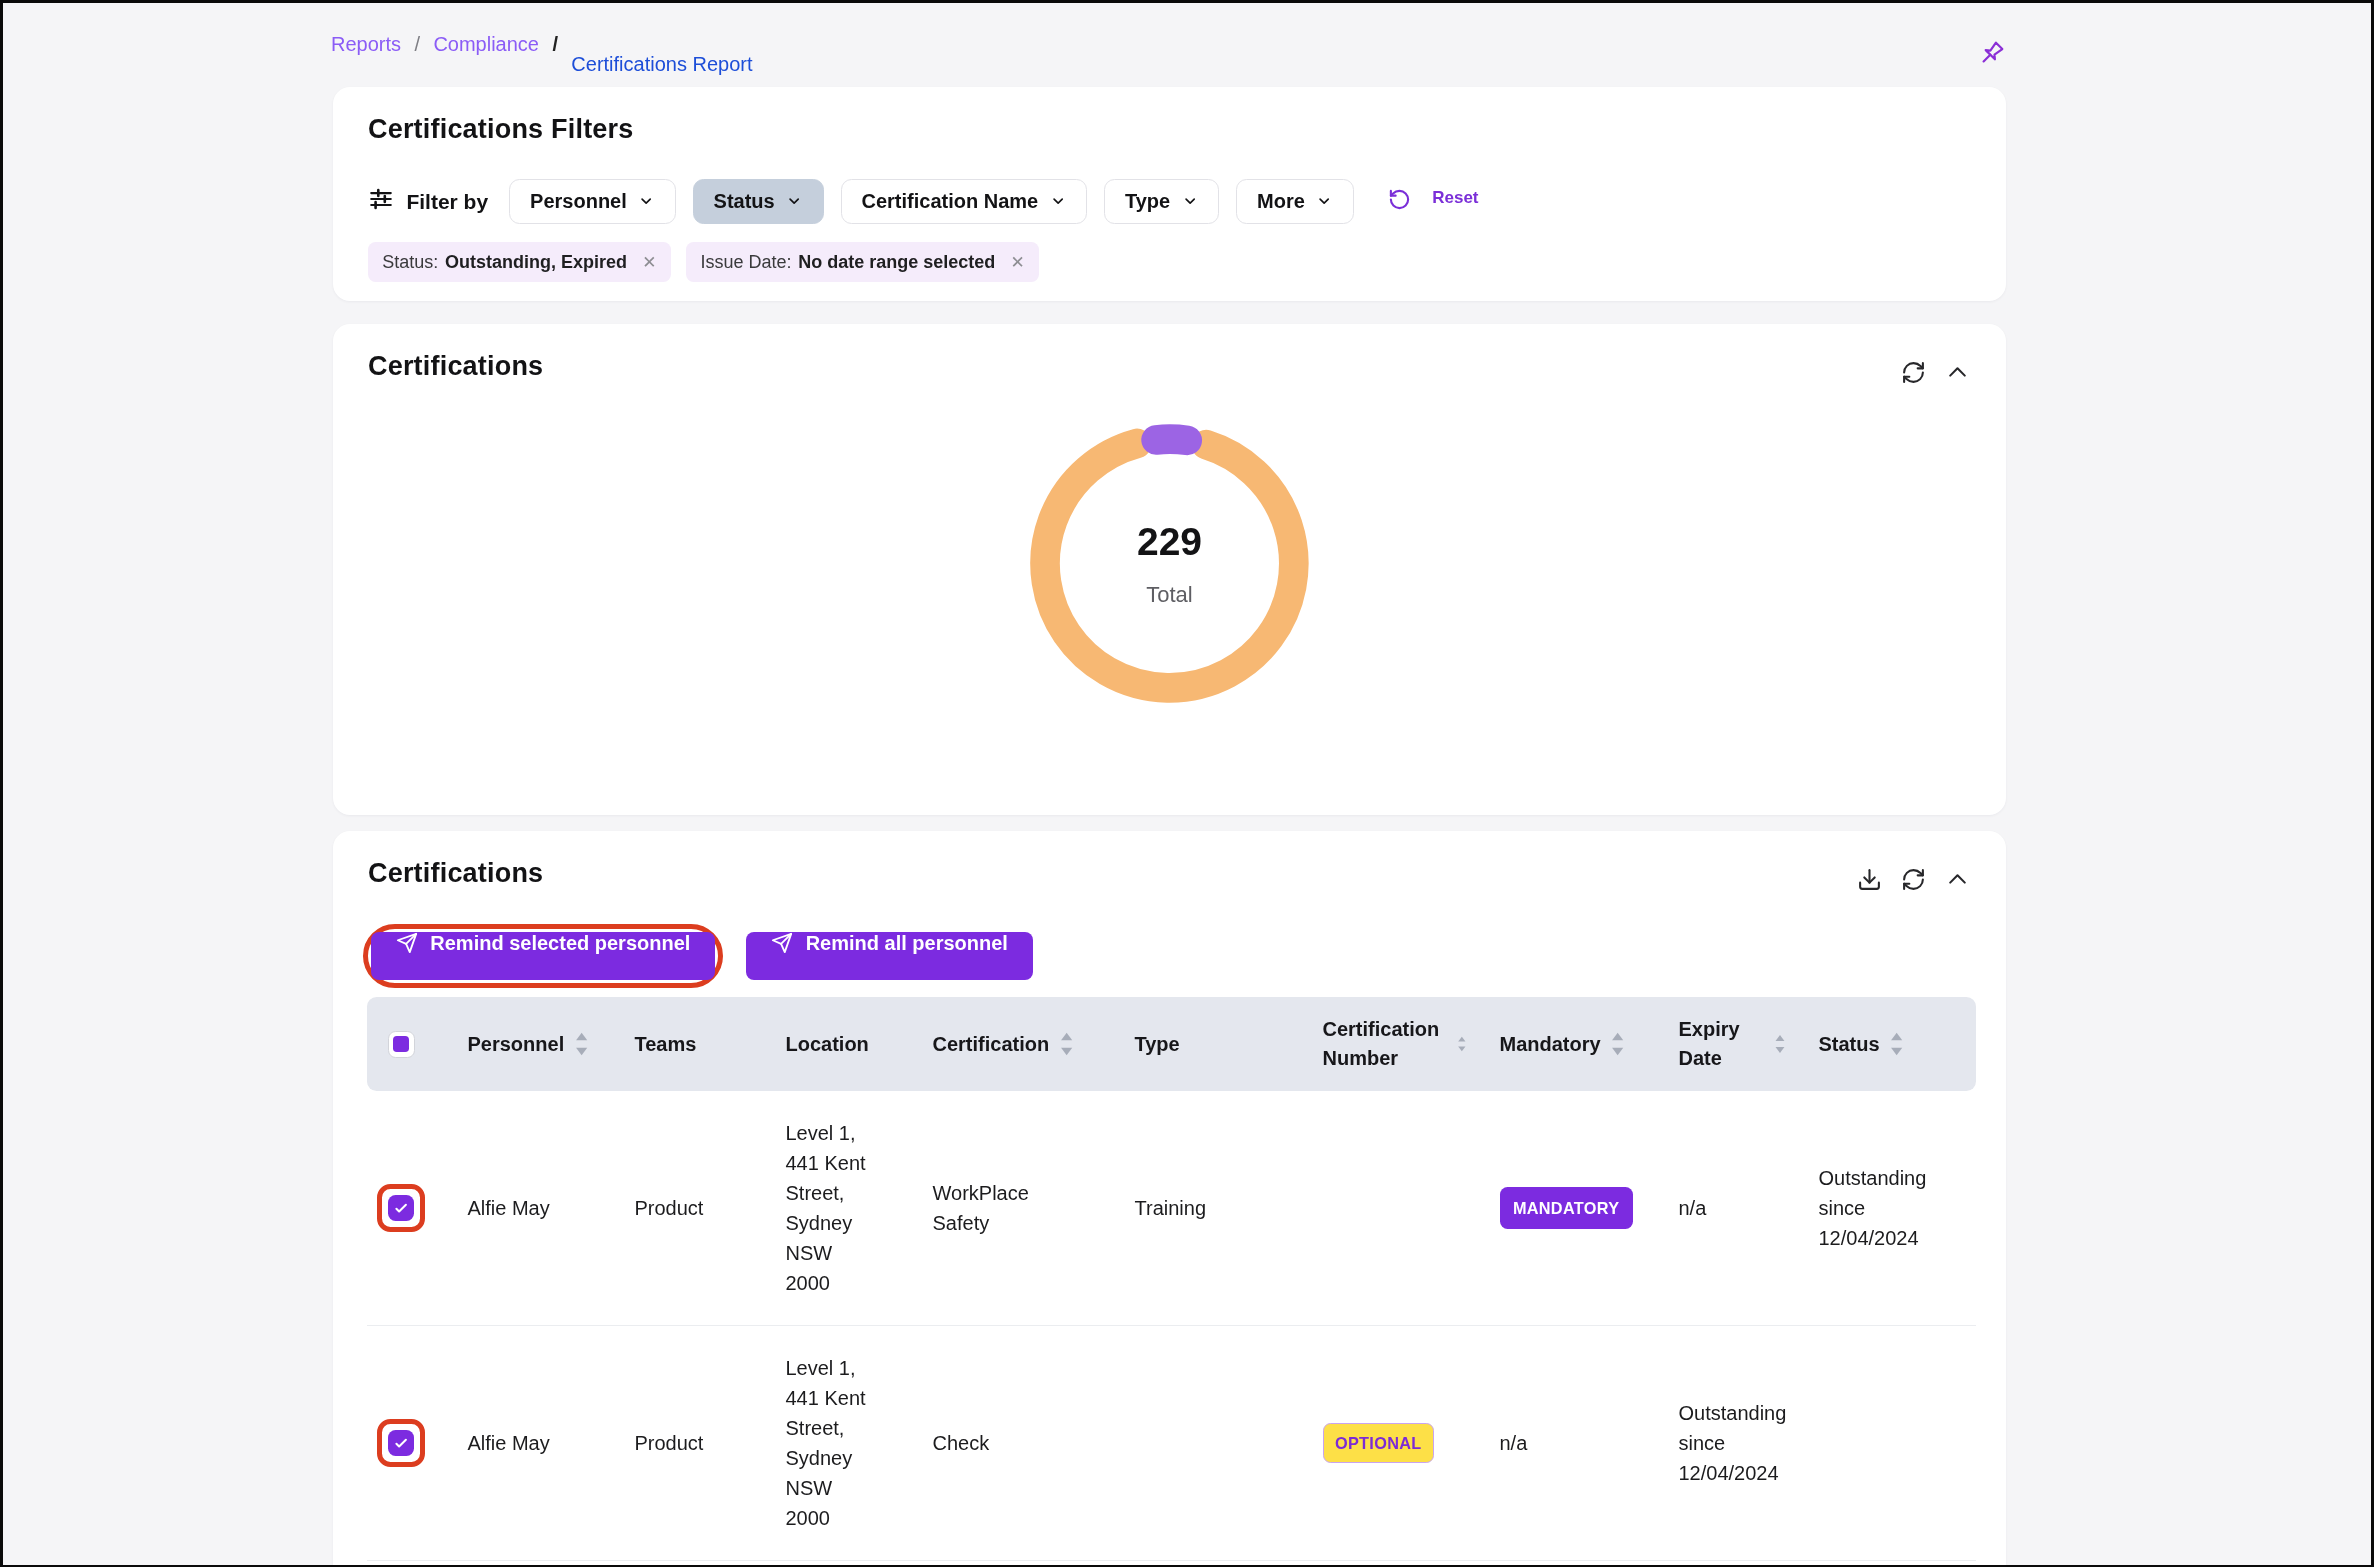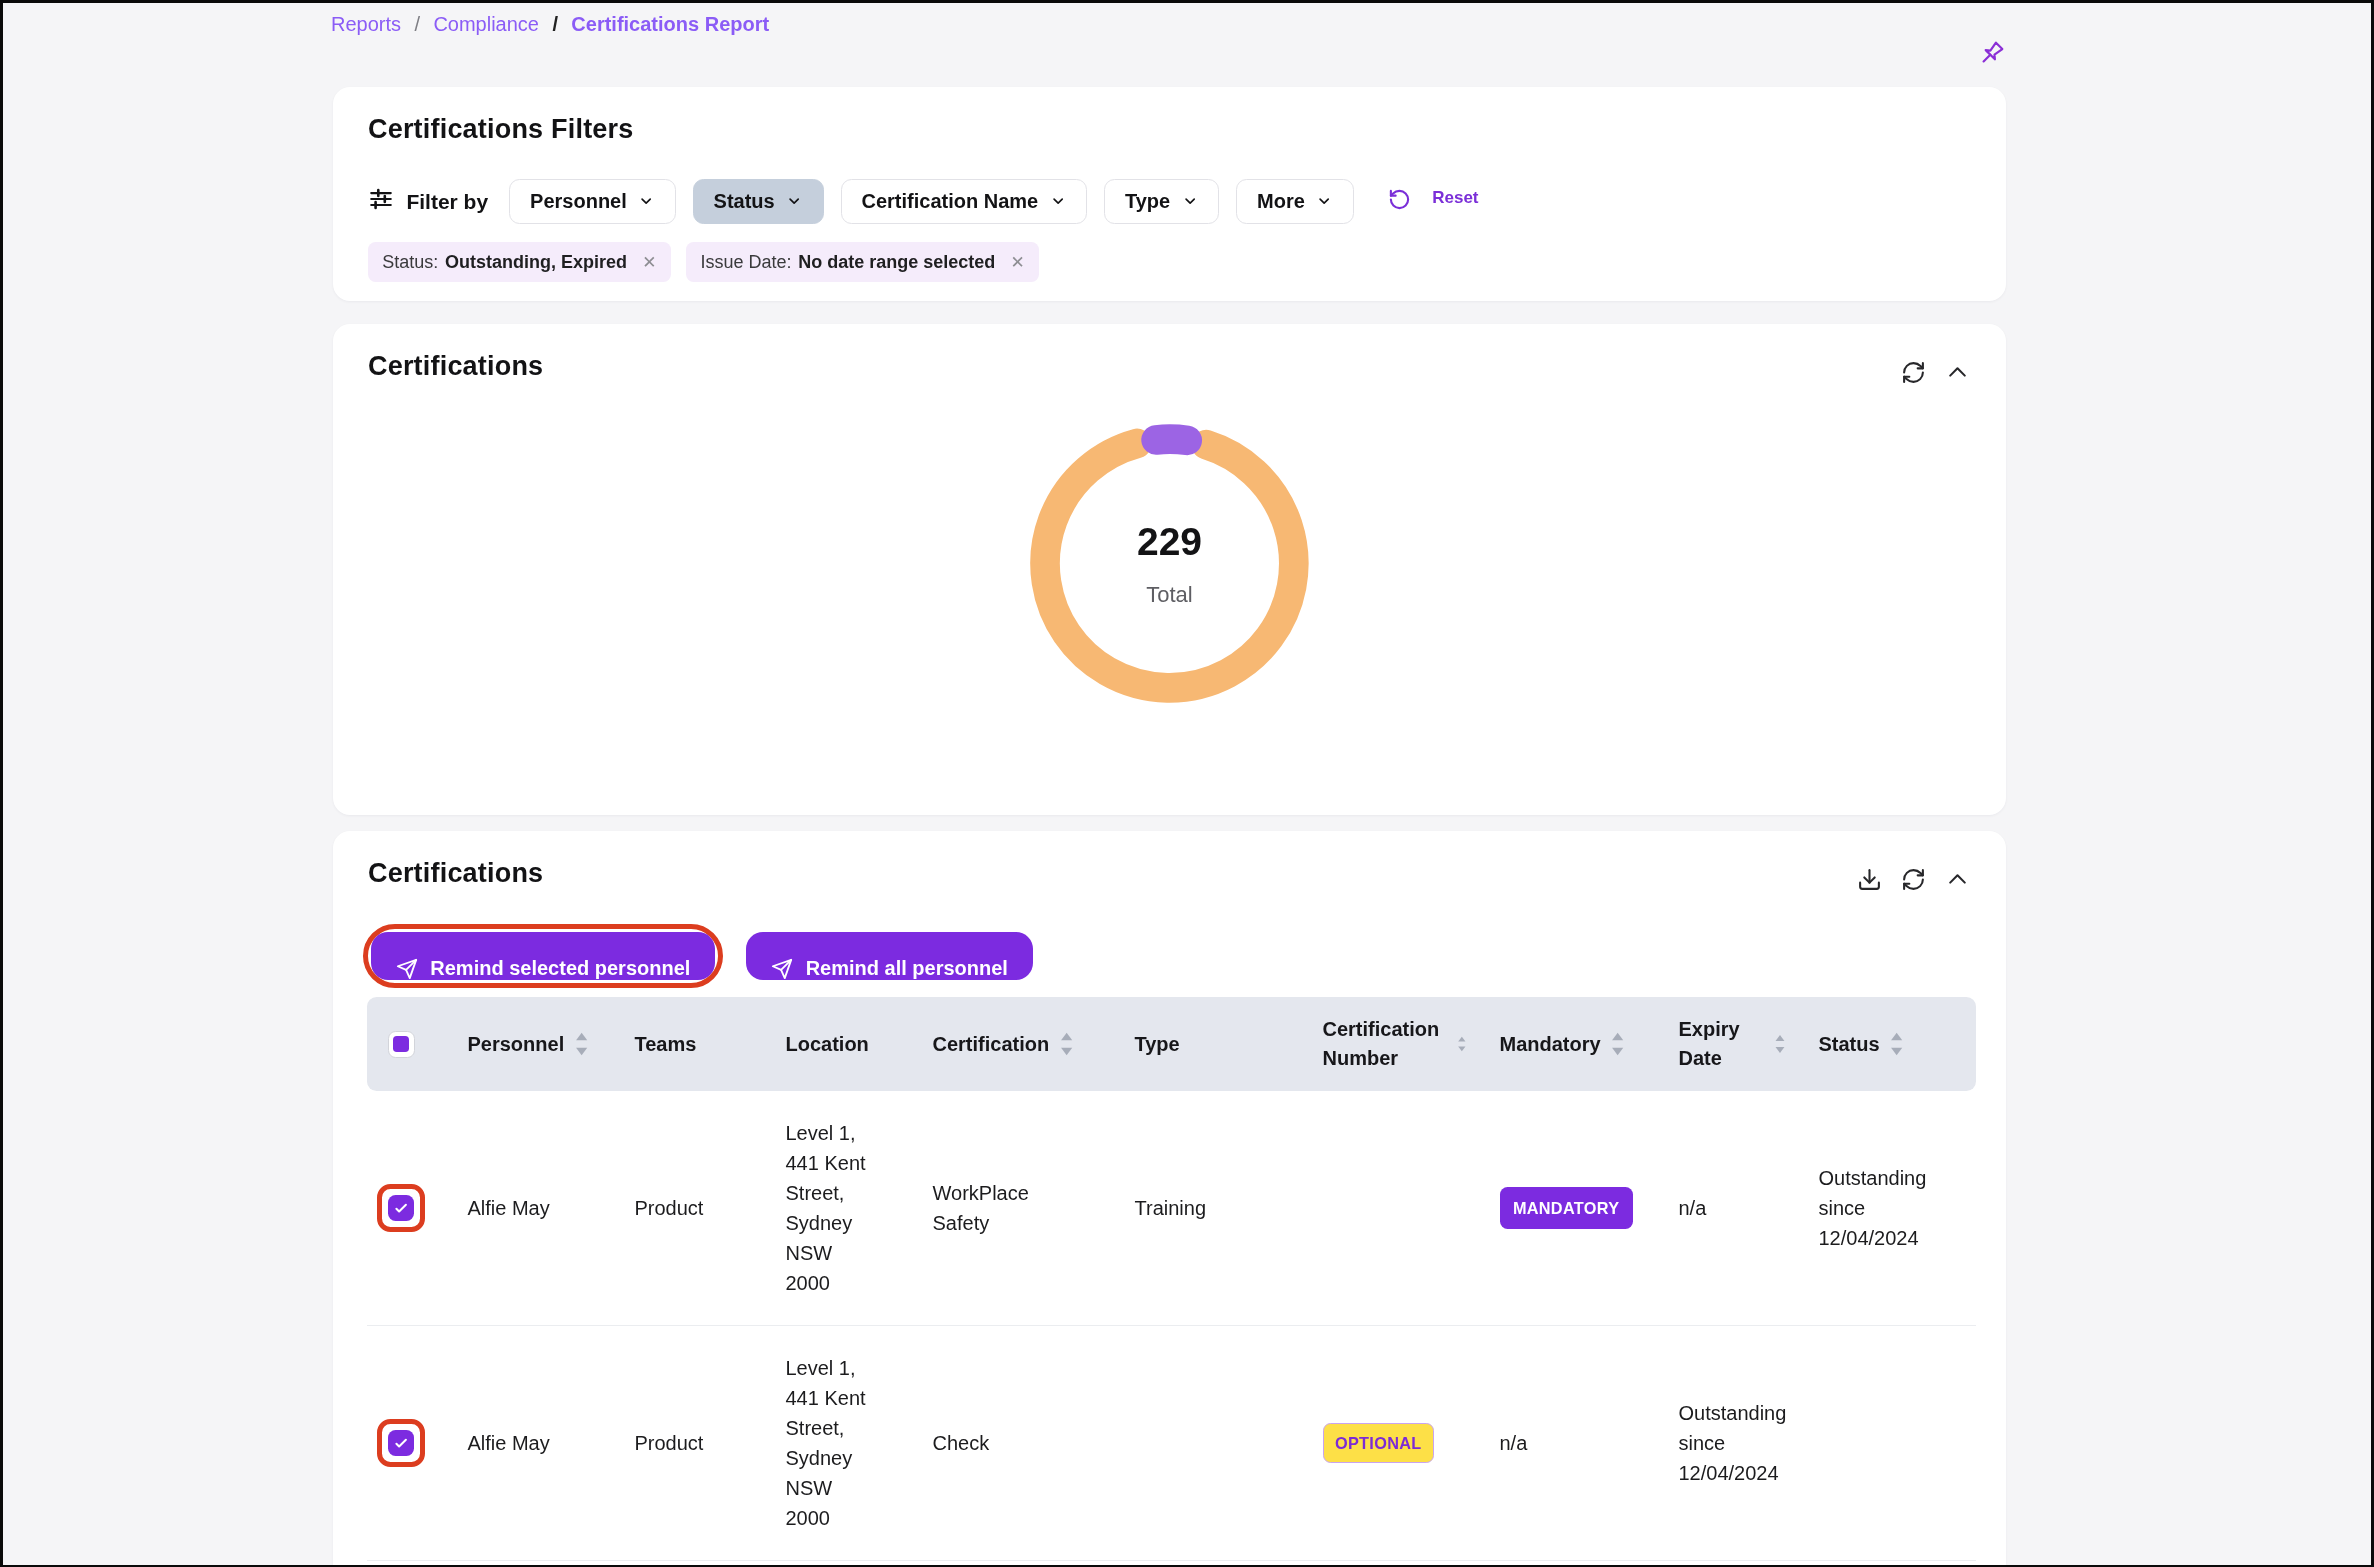--- a/index.html
+++ b/index.html
@@ -4,21 +4,21 @@
 <style>
   html,body{margin:0;padding:0;}
   body{width:2374px;height:1568px;background:#f5f5f7;font-family:"Liberation Sans",sans-serif;}
   .screen{position:relative;width:2374px;height:1568px;box-sizing:border-box;border:3.8px solid #0a0a0a;background:#f5f5f7;overflow:hidden;}
 
   
   .breadcrumb{position:absolute;top:9.6px;left:328px;font-size:20px;color:#7e7e84;display:flex;gap:13.4px;align-items:center;}
   .breadcrumb .bc-link{color:#8b5cf6;cursor:pointer;}
   .breadcrumb .bc-sep{color:#7e7e84;}
   .breadcrumb .bc-sep.dark{color:#222;font-weight:700;}
-  .breadcrumb .bc-current{color:#8b5cf6;font-weight:700;}
+  .breadcrumb .bc-current{color:#1d4ed8;font-weight:400;margin-top:40px;}
 
   .pin{position:absolute;top:34px;left:1971px;width:34px;height:34px;cursor:pointer;}
 
   
   .card{position:absolute;left:330px;width:1673px;background:#ffffff;border-radius:17px;box-shadow:0 1px 2.9px rgba(25,25,55,.05);}
   .filters-card{top:84px;height:214px;}
   .chart-card{top:321px;height:491px;}
   .table-card{top:828px;height:757px;}
   .card h2{position:absolute;top:27px;left:35px;margin:0;font-size:27px;font-weight:700;color:#131315;letter-spacing:0.2px;}
 
@@ -41,21 +41,21 @@
   .donut-center{position:absolute;inset:0;display:flex;flex-direction:column;align-items:center;justify-content:center;gap:18px;pointer-events:none;}
   .donut-center .num{font-size:39px;font-weight:700;color:#131315;}
   .donut-center .lbl{font-size:22px;color:#5e5e63;}
   .legend{position:absolute;top:432px;left:0;width:100%;display:flex;justify-content:center;gap:36px;}
   .legend-item{display:flex;align-items:center;gap:12.4px;font-size:20px;color:#55555a;}
   .legend-box{width:24px;height:24px;border-radius:6.7px;display:flex;align-items:center;justify-content:center;cursor:pointer;}
 
   
   .remind-row{position:absolute;top:93px;left:30px;display:flex;align-items:center;gap:23px;}
   .hl-ring{border:5.7px solid #dc3d1f;border-radius:32.5px;padding:2.9px;display:inline-flex;}
-  .btn-primary{display:inline-flex;align-items:flex-end;gap:12.4px;height:48px;padding:0 25px;background:#7c2be0;color:#fff;border:none;border-radius:17px;font-family:inherit;font-size:20px;font-weight:700;cursor:pointer;}
+  .btn-primary{display:inline-flex;align-items:flex-start;gap:12.4px;height:48px;padding:0 25px;background:#7c2be0;color:#fff;border:none;border-radius:8px;font-family:inherit;font-size:20px;font-weight:700;cursor:pointer;}
 
   
   .table{position:absolute;top:166px;left:34px;width:1609px;}
   .tgrid{display:grid;grid-template-columns:68px 167px 151px 147px 202px 188px 177px 179px 140px 190px;}
   .thead{background:#e4e7ee;border-radius:9.6px;height:94px;align-items:center;}
   .th{display:flex;align-items:center;gap:9.6px;padding-left:32.5px;font-size:20px;font-weight:700;color:#17171a;line-height:1.45;cursor:pointer;}
   .th.center{justify-content:center;padding-left:0;cursor:default;}
   .tr{min-height:234px;align-items:center;border-bottom:1px solid #ebedf0;}
   .td{padding-left:32.5px;font-size:20px;color:#1c1c1e;line-height:1.5;}
   .td.center{display:flex;justify-content:center;padding-left:0;}

